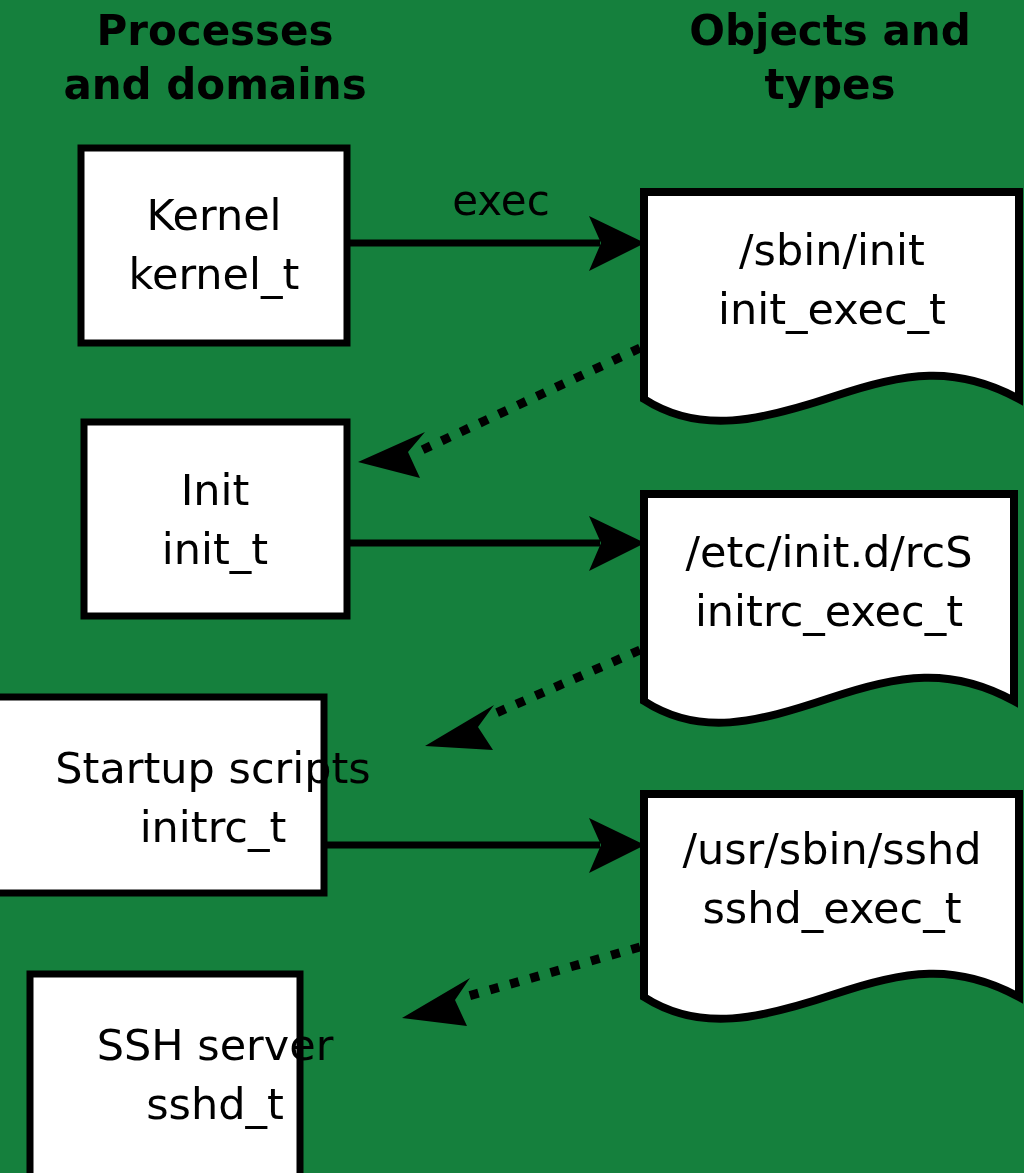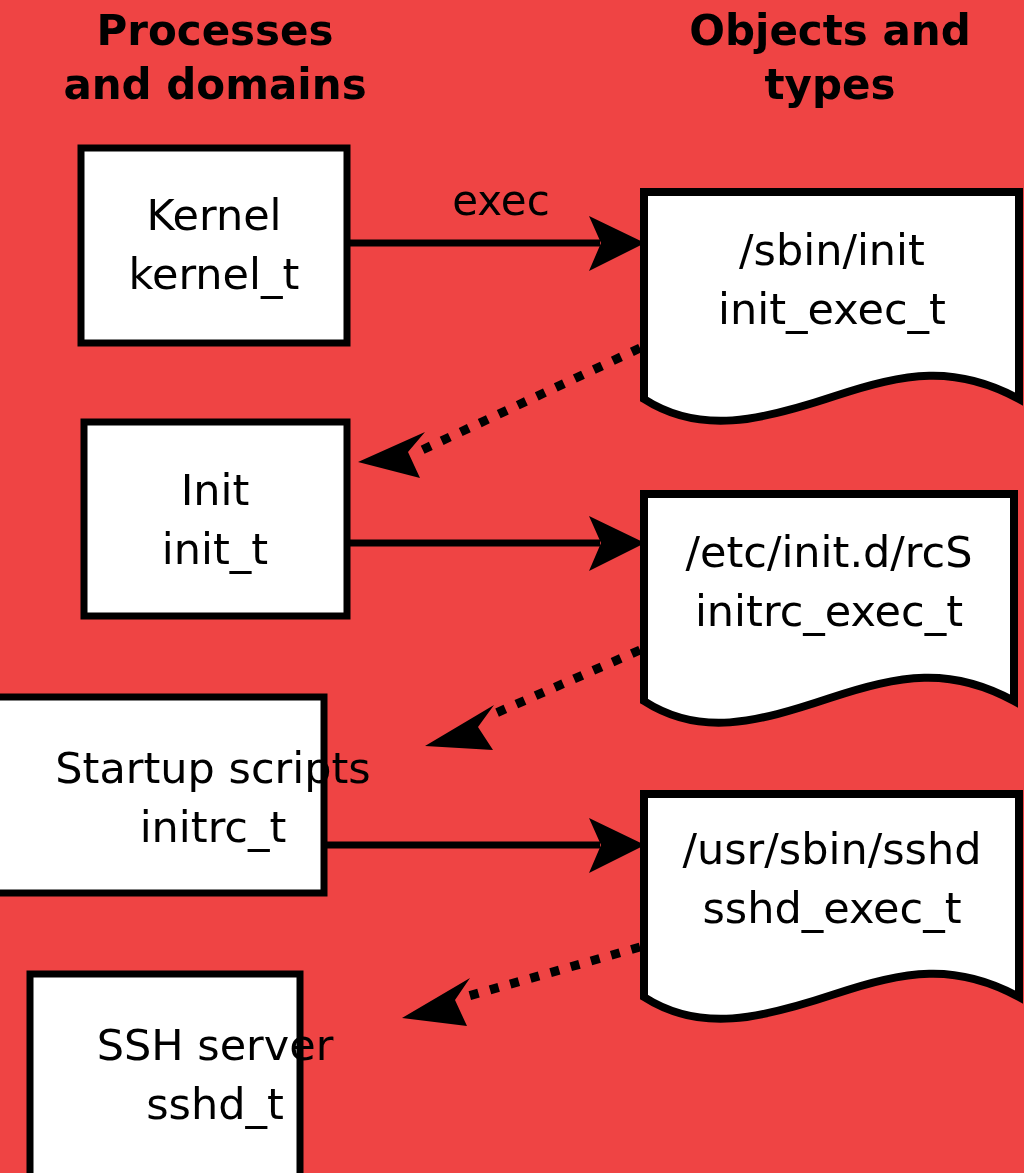--- a/index.html
+++ b/index.html
@@ -10,21 +10,21 @@
   body {
     width: 1024px;
     height: 1173px;
     overflow: hidden;
     font-family: "DejaVu Sans", sans-serif;
   }
   #diagram-root {
     position: relative;
     width: 1024px;
     height: 1173px;
-    background: #ef4444;
+    background: #15803d;
   }
   svg.diagram-svg {
     position: absolute;
     top: 0;
     left: 0;
     width: 1024px;
     height: 1173px;
     display: block;
   }
   .column-heading {

